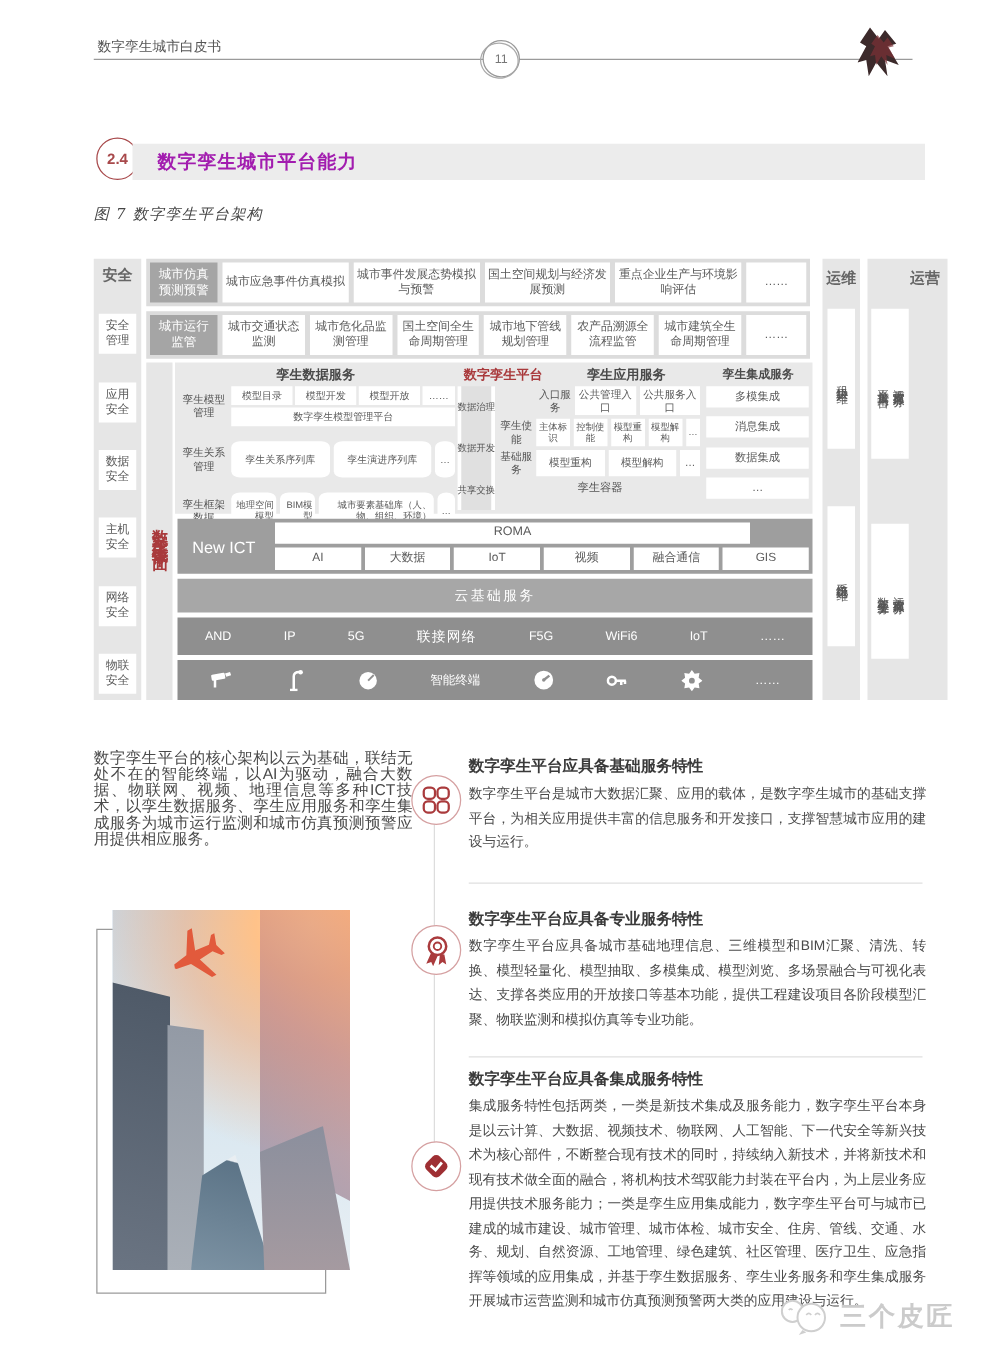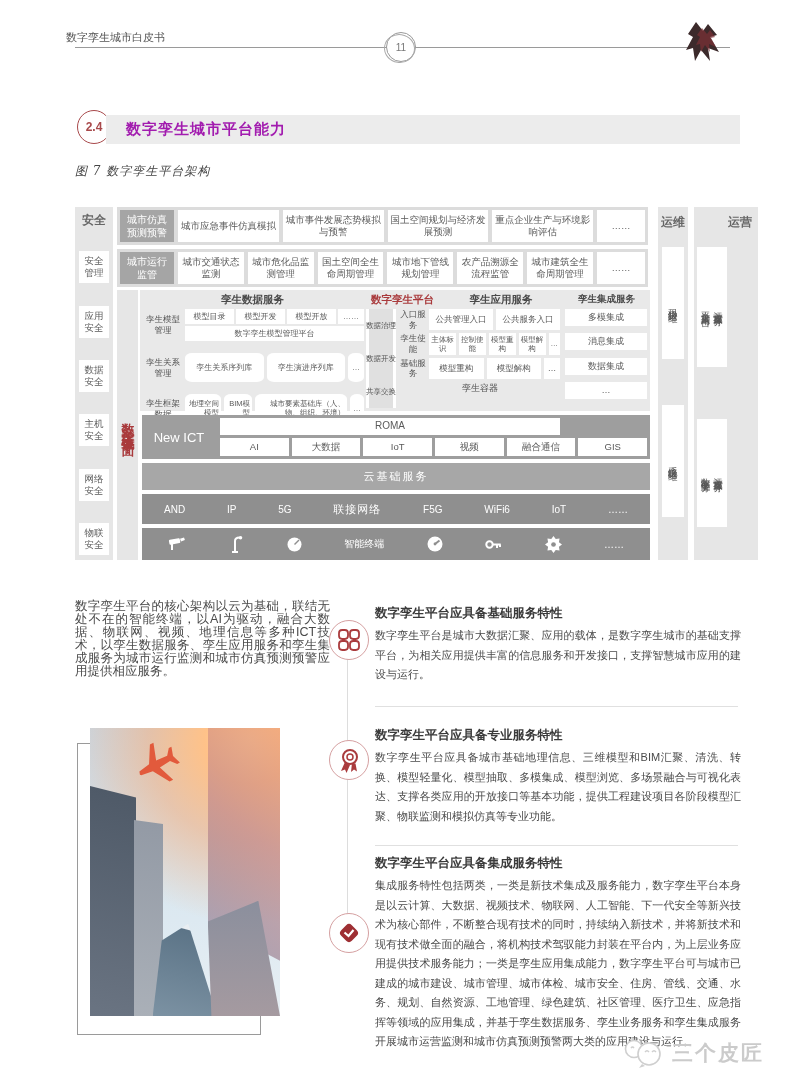--- a/index.html
+++ b/index.html
@@ -1,20 +1,20 @@
 <!DOCTYPE html>
 <html><head>
 <meta charset="utf-8">
 <style>
   html,body{margin:0;padding:0;background:#fff;}
   .page{position:relative;width:800px;height:1086px;background:#fff;overflow:hidden;
         font-family:"Liberation Sans",sans-serif;color:#4a4a4a;}
   .abs{position:absolute;}
   
-  .doc-title{left:66px;top:30px;font-size:11px;color:#555;}
+  .doc-title{left:78px;top:30px;font-size:11px;color:#555;}
   .hrule{left:75px;top:47px;width:655px;height:1px;background:#9a9a9a;}
   .pnum{left:386px;top:32px;width:28px;height:28px;border:1px solid #999;border-radius:50%;
         background:#fff;display:flex;align-items:center;justify-content:center;
         font-size:10px;color:#777;}
   .pnum::before{content:"";position:absolute;left:-3px;top:1px;width:29px;height:27px;
         border:1px solid #aaa;border-radius:50%;transform:rotate(8deg);}
   
   .sec-bar{left:106px;top:115px;width:634px;height:29px;background:#ececec;
         display:flex;align-items:center;padding-left:20px;box-sizing:border-box;
         font-size:15px;font-weight:bold;color:#a21caf;letter-spacing:1px;}
@@ -55,21 +55,21 @@
   .midcol{left:226px;top:19px;width:30px;height:99px;background:#e0e0e0;border-left:3px solid #fff;
        border-right:3px solid #fff;display:flex;flex-direction:column;justify-content:space-around;
        align-items:center;box-sizing:border-box;}
   .midcol span{font-size:7.5px;color:#555;white-space:nowrap;}
   .intcol{left:425px;top:19px;width:82px;height:90px;display:flex;flex-direction:column;
        justify-content:space-between;}
   .intcol .wbox{height:17px;font-size:9px;}
   .ictrow{left:67px;top:212px;width:508px;height:44px;background:#9e9e9e;}
   .ictlabel{left:0;top:0;width:74px;height:44px;display:flex;align-items:center;justify-content:center;
        color:#fff;font-size:13px;}
-  .roma{left:78px;top:3px;width:340px;height:17px;font-size:10px;}
+  .roma{left:78px;top:3px;width:380px;height:17px;font-size:10px;}
   .ictitems{left:78px;top:23px;width:427px;height:18px;display:flex;gap:3px;}
   .ictitems .wbox{flex:1;font-size:9.5px;}
   .band{left:67px;width:508px;color:#fff;display:flex;align-items:center;justify-content:center;}
   .cloud{top:260px;height:27px;background:#a7a7a7;font-size:11px;letter-spacing:2px;}
   .net{top:291px;height:30px;background:#8f8f8f;justify-content:space-between;
        padding:0 22px;box-sizing:border-box;font-size:10px;}
   .net .big{font-size:11px;letter-spacing:1px;}
   .term{top:325px;height:32px;background:#8f8f8f;justify-content:space-between;
        padding:0 26px;box-sizing:border-box;font-size:10px;}
   .opscol{display:flex;flex-direction:column;align-items:center;}
@@ -185,21 +185,21 @@
         </div>
       </div>
 
       <div class="abs midcol">
         <span>数据治理</span>
         <span>数据开发</span>
         <span>共享交换</span>
       </div>
 
       <div class="abs" style="left:260px;top:19px;width:160px;height:100px;display:flex;flex-direction:column;gap:3px;">
-        <div class="prow" style="flex:0 0 18px;">
+        <div class="prow" style="flex:0 0 18px;margin-left:31px;">
           <div class="plabel" style="flex:0 0 26px;">入口服务</div>
           <div class="wbox" style="flex:1;font-size:8.5px;">公共管理入口</div>
           <div class="wbox" style="flex:1;font-size:8.5px;">公共服务入口</div>
         </div>
         <div class="prow" style="flex:0 0 16px;">
           <div class="plabel" style="flex:0 0 26px;">孪生使能</div>
           <div class="wbox" style="flex:1;font-size:7.5px;">主体标识</div>
           <div class="wbox" style="flex:1;font-size:7.5px;">控制使能</div>
           <div class="wbox" style="flex:1;font-size:7.5px;">模型重构</div>
           <div class="wbox" style="flex:1;font-size:7.5px;">模型解构</div>

